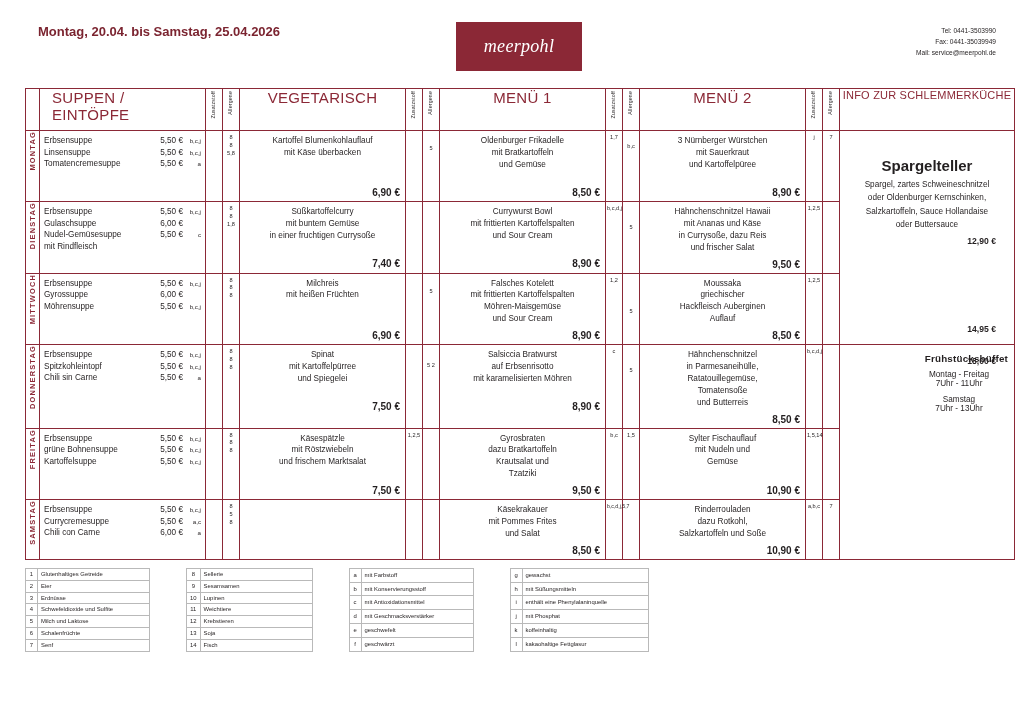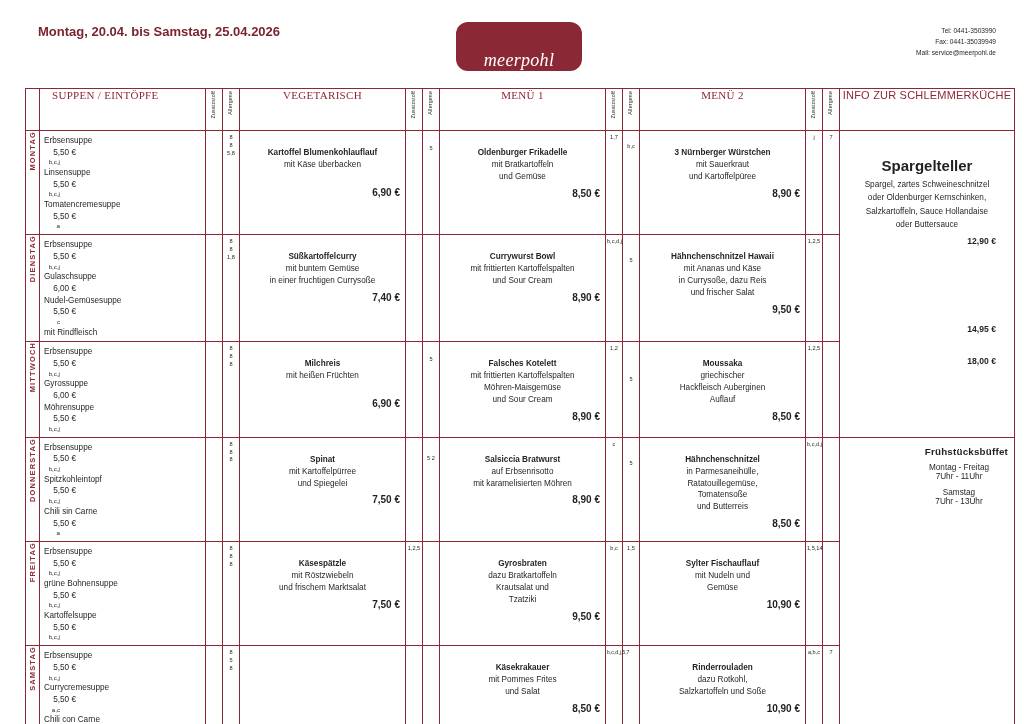--- a/index.html
+++ b/index.html
@@ -13,35 +13,35 @@
     overflow:hidden;
   }
   .page { position:relative; width:1024px; height:724px; padding:0; }
 
   
   .header { position:relative; height:88px; padding:18px 28px 0 38px; }
   .hdr-title { font-size:11.5px; font-weight:bold; color:#7b2430; letter-spacing:.2px; }
   .hdr-sub { font-size:13px; font-weight:bold; color:#7b2430; margin-top:6px; }
   .logo {
     position:absolute; left:456px; top:22px; width:126px; height:49px;
-    background:#8b2836; border-radius:12px;
-    display:flex; align-items:flex-end; justify-content:center;
+    background:#8b2836; border-radius:0;
+    display:flex; align-items:center; justify-content:center;
   }
   .logo-text { color:#ffffff; font-size:18px; font-style:italic; font-family:"Liberation Serif", serif; letter-spacing:.3px; }
   .contact { position:absolute; right:28px; top:26px; text-align:right; font-size:6.6px; line-height:1.65; color:#231f20; }
 
   
   .menu-wrap { position:relative; margin:0 22px 0 25px; }
   table.menu { border-collapse:collapse; width:977px; table-layout:fixed; }
   table.menu td, table.menu th { border:1px solid #8b2836; padding:0; vertical-align:top; }
 
   
   .colhead { height:42px; }
   .colhead th { text-align:center; font-weight:normal; }
-  .cat-title { font-size:11px; color:#8b2836; letter-spacing:.3px;font-family:Liberation Serif, serif; }
+  .cat-title { font-size:15px; color:#8b2836; letter-spacing:.3px; }
   .cat-title.left { text-align:left; padding-left:12px; }
   .vert {
     writing-mode:vertical-rl; transform:rotate(180deg);
     font-size:5.2px; color:#231f20; letter-spacing:.2px;
     white-space:nowrap; line-height:1;
     display:inline-block; padding:2px 0;
   }
   .vcell { text-align:center; }
 
   
@@ -49,27 +49,27 @@
     width:14px; background:#ffffff; text-align:center; vertical-align:middle;
   }
   .daylabel {
     writing-mode:vertical-rl; transform:rotate(180deg);
     font-size:7.4px; font-weight:bold; color:#8b2836; letter-spacing:1.2px;
     white-space:nowrap;
   }
 
   
   .cellbox { padding:4px 4px 3px 4px; min-height:54px; position:relative; }
-  .soup-row { display:flex; align-items:baseline; line-height:1.42;flex-direction:column; }
+  .soup-row { display:flex; align-items:baseline; line-height:1.42; }
   .soup-name { flex:1 1 auto; white-space:nowrap; overflow:hidden; }
   .soup-price { width:34px; text-align:right; padding-right:2px; white-space:nowrap; }
   .soup-add { width:16px; text-align:right; font-size:6.2px; white-space:nowrap; }
 
   .dish { text-align:center; line-height:1.45; position:relative; }
-  .dish-title { font-weight:bold;margin-top:12px; }
+  .dish-title { font-weight:normal; }
   .dish-line { }
   .price-line { text-align:right; font-weight:bold; font-size:10px; padding:2px 5px 3px 0; }
 
   
   .narrow { width:17px; }
   .narrow .mini { font-size:5.6px; text-align:center; padding:3px 1px 0 1px; line-height:1.4; }
 
   
   .infocol { width:175px; text-align:center; vertical-align:top; }
   .info-inner { padding:6px 8px; }

